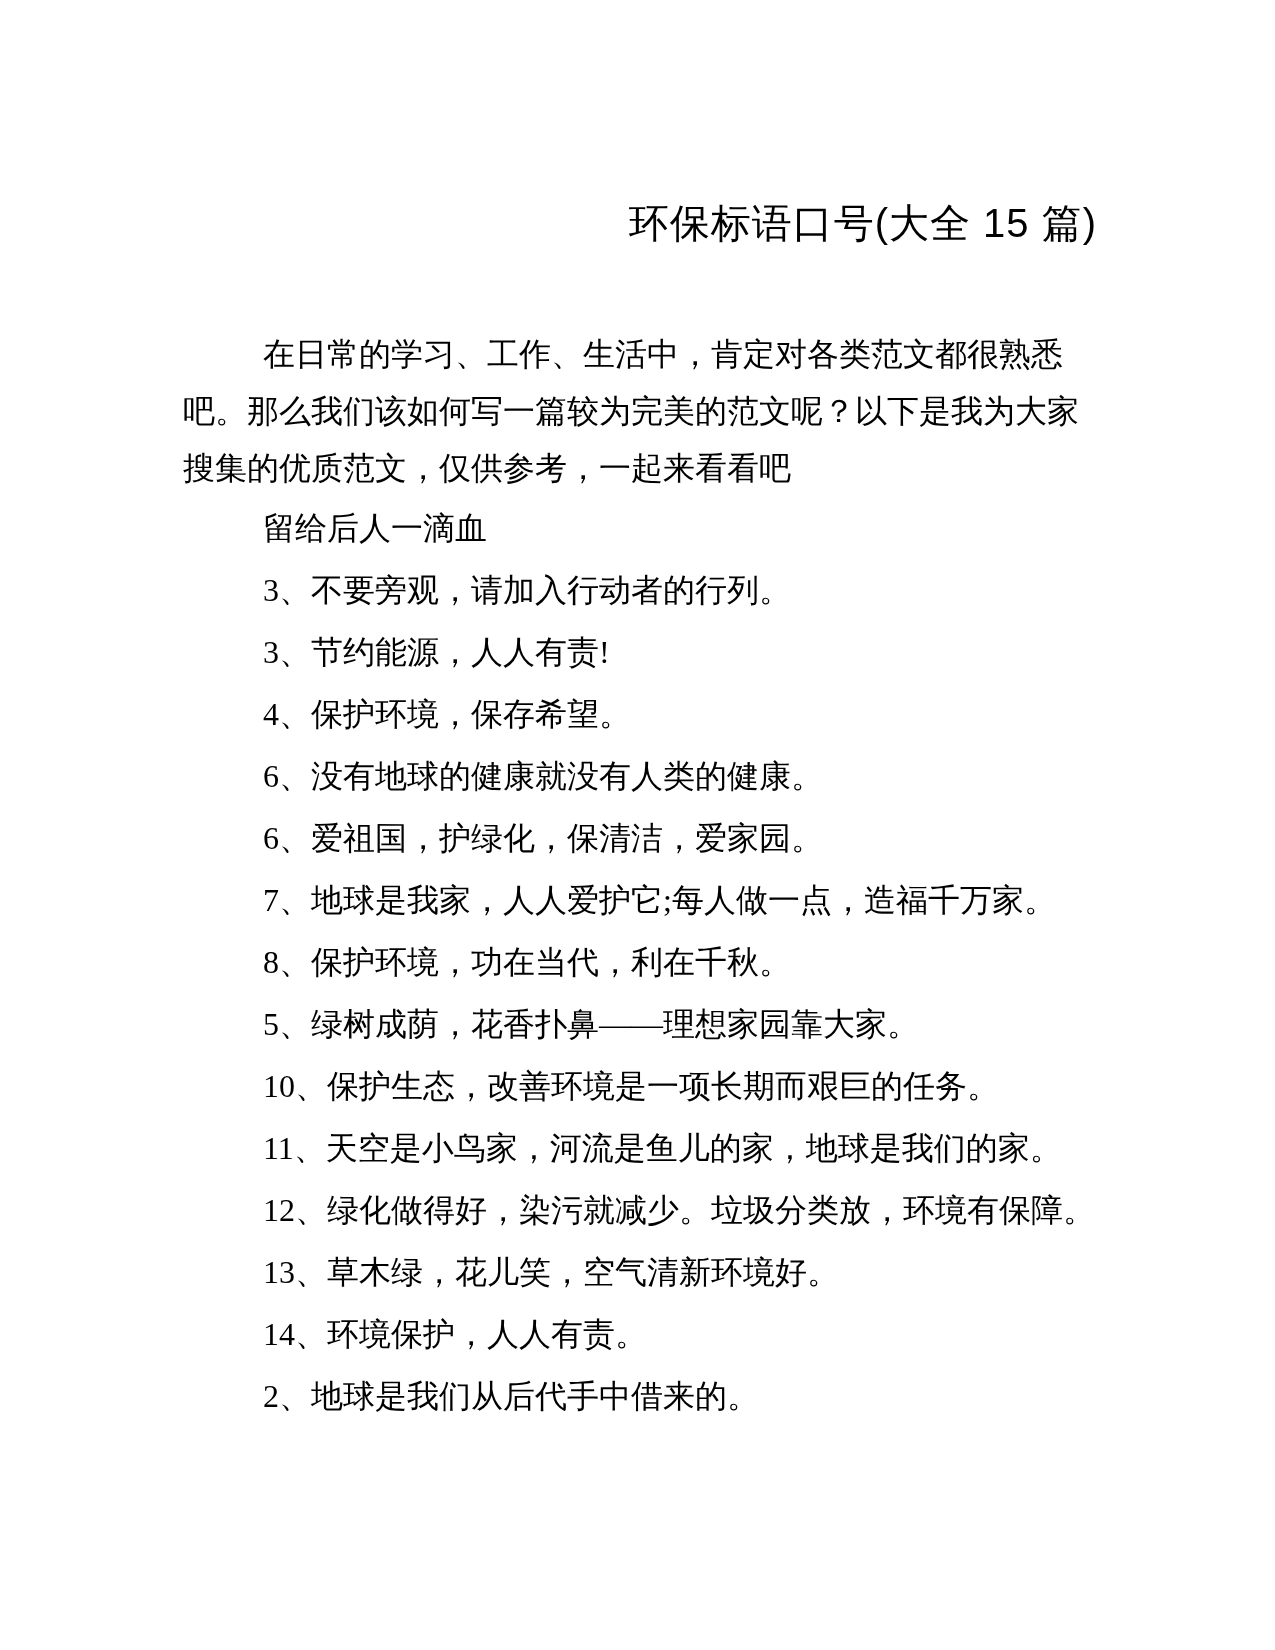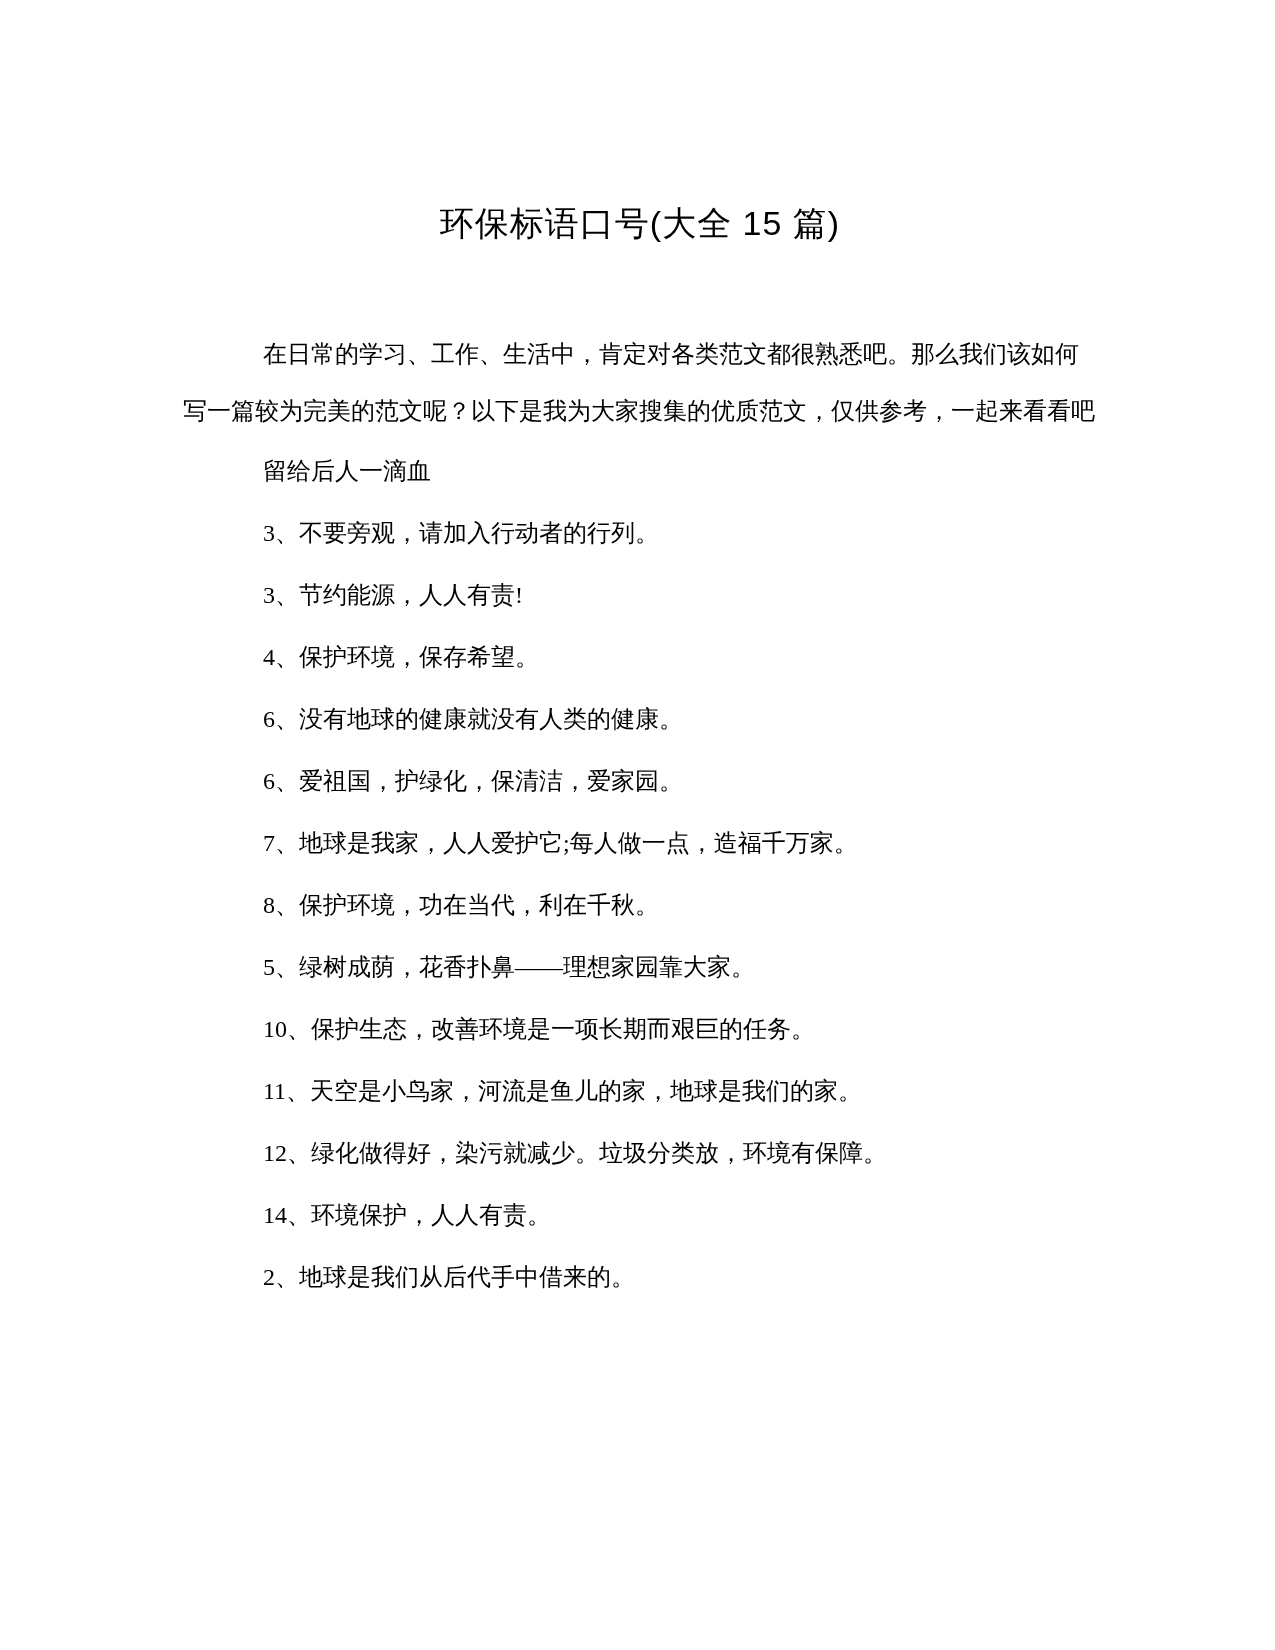--- a/index.html
+++ b/index.html
@@ -17,28 +17,28 @@
     box-sizing: border-box;
     padding: 200px 178px 0 183px;
     overflow: hidden;
     color: #000000;
     font-family: "Liberation Serif", serif;
   }
   .doc-title {
     margin: 0 0 80px 0;
     font-family: "Liberation Sans", sans-serif;
     font-weight: normal;
-    font-size: 34px;
+    font-size: 40px;
     line-height: 46px;
-    text-align: center;
+    text-align: right;
     letter-spacing: 1px;
   }
   .para {
     margin: 0;
-    font-size: 24px;
+    font-size: 32px;
     line-height: 62px;
     text-indent: 80px;
     text-align: left;
     word-break: break-all;
   }
   .intro {
     line-height: 57px;
   }
 </style>
 </head>
@@ -55,15 +55,16 @@
   <p class="para">3、节约能源，人人有责!</p>
   <p class="para">4、保护环境，保存希望。</p>
   <p class="para">6、没有地球的健康就没有人类的健康。</p>
   <p class="para">6、爱祖国，护绿化，保清洁，爱家园。</p>
   <p class="para">7、地球是我家，人人爱护它;每人做一点，造福千万家。</p>
   <p class="para">8、保护环境，功在当代，利在千秋。</p>
   <p class="para">5、绿树成荫，花香扑鼻——理想家园靠大家。</p>
   <p class="para">10、保护生态，改善环境是一项长期而艰巨的任务。</p>
   <p class="para">11、天空是小鸟家，河流是鱼儿的家，地球是我们的家。</p>
   <p class="para">12、绿化做得好，染污就减少。垃圾分类放，环境有保障。</p>
+  <p class="para">13、草木绿，花儿笑，空气清新环境好。</p>
   <p class="para">14、环境保护，人人有责。</p>
   <p class="para">2、地球是我们从后代手中借来的。</p>
 </div>
 
 </body></html>

